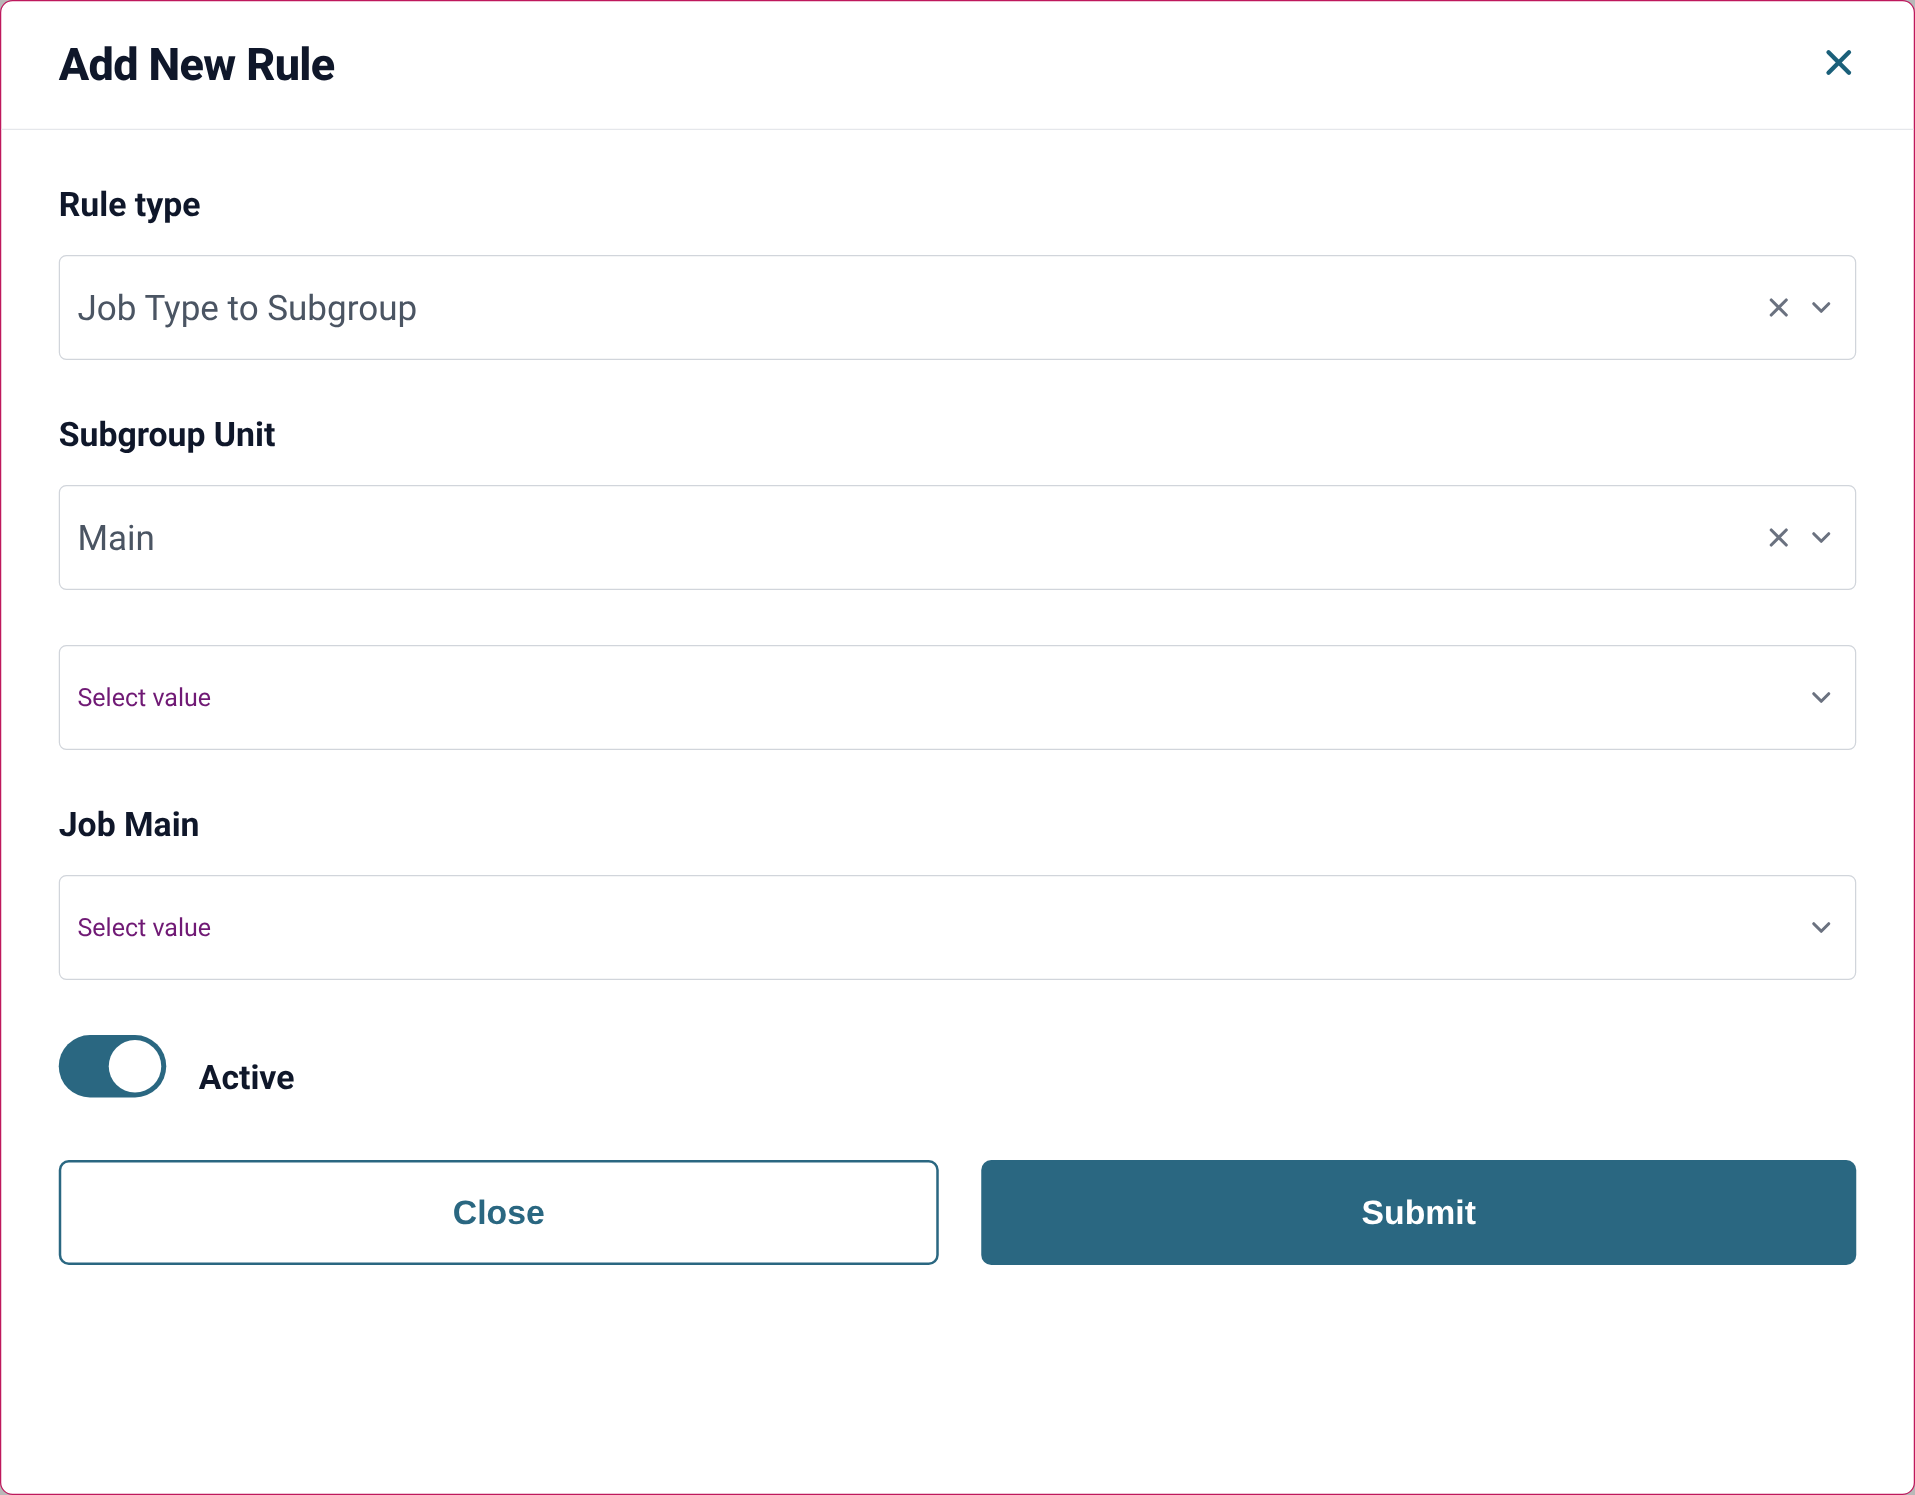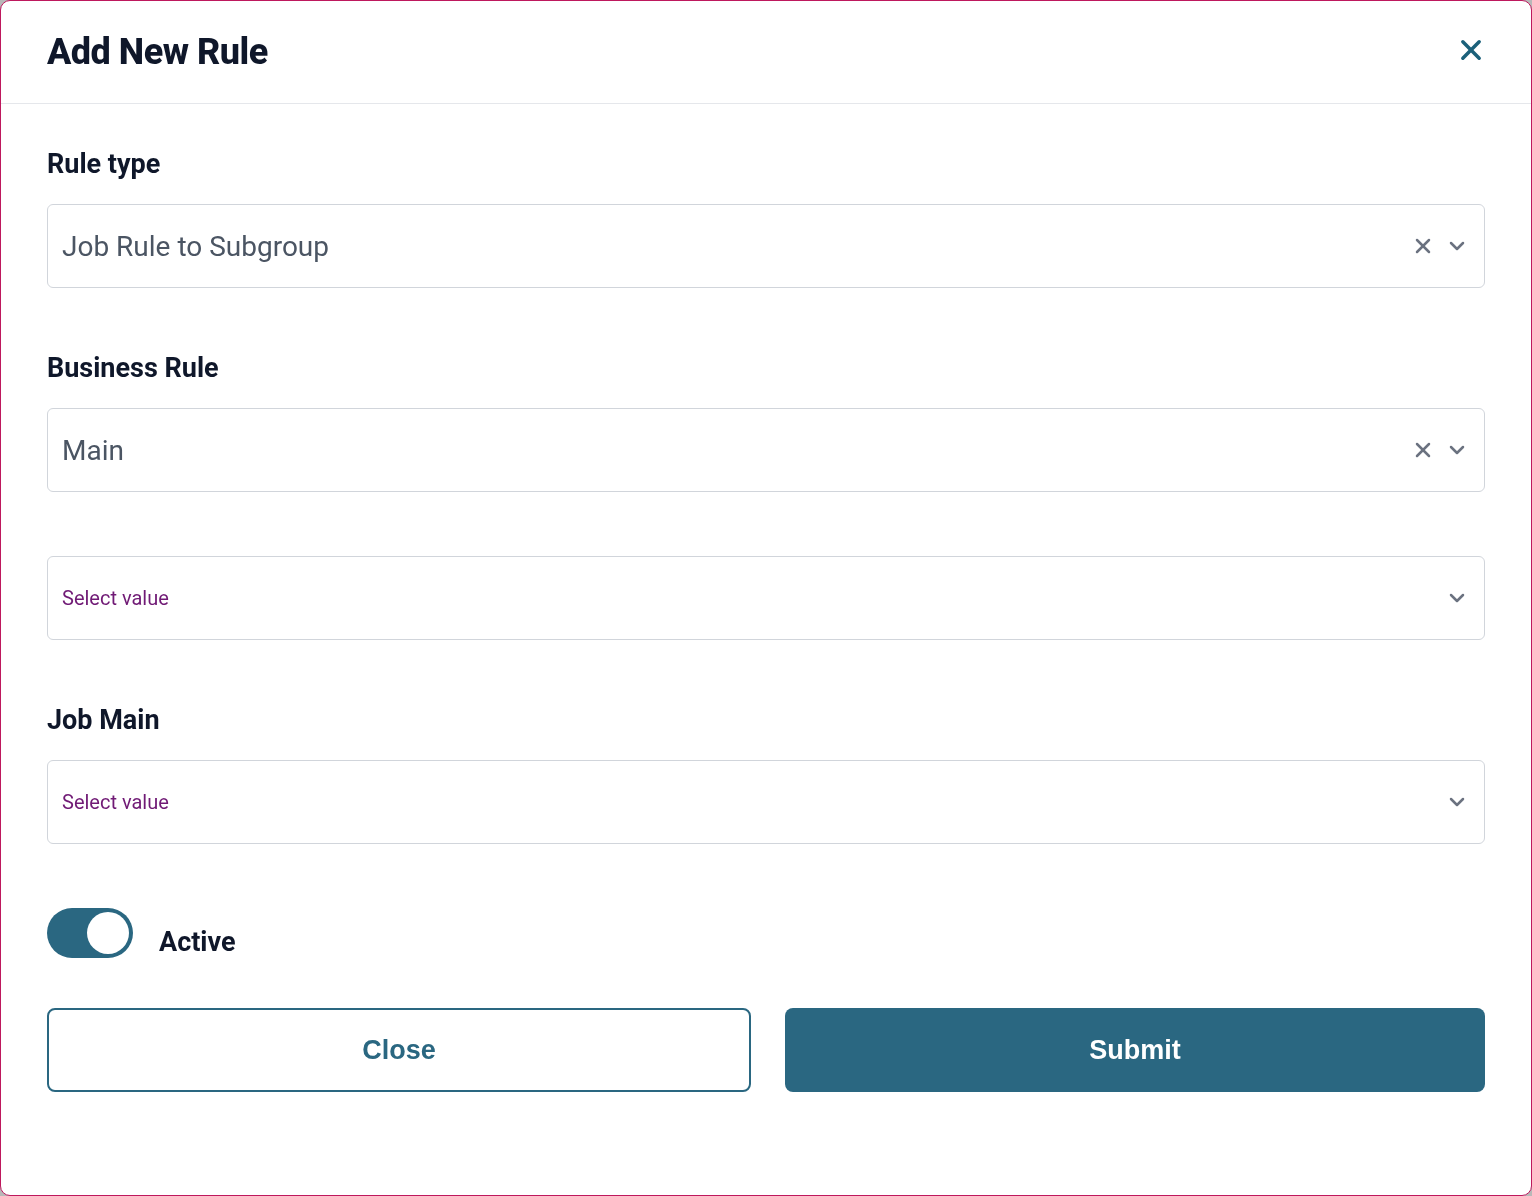--- a/index.html
+++ b/index.html
@@ -39,21 +39,21 @@
     color: #1b607a;
     font-size: 36px;
     font-weight: 800;
     cursor: pointer;
     line-height: 1;
   }
   .modal-body {
     padding: 44px 46px 40px 46px;
   }
   .form-group {
-    margin-bottom: 64px;
+    margin-bottom: 44px;
   }
   .form-label {
     font-size: 27px;
     font-weight: 700;
     color: #0f172a;
     margin-bottom: 24px;
     display: block;
   }
   .select-control {
     width: 100%;
@@ -164,39 +164,39 @@
         <line x1="19" y1="5" x2="5" y2="19"></line>
       </svg>
     </div>
   </div>
 
   <div class="modal-body">
 
     <div class="form-group">
       <label class="form-label">Rule type</label>
       <div class="select-control">
-        <span class="select-value">Job Rule to Subgroup</span>
+        <span class="select-value">Job Type to Subgroup</span>
         <div class="select-actions">
           <span class="clear-icon">
             <svg viewBox="0 0 24 24" fill="none" stroke-width="2.5" stroke-linecap="round">
               <line x1="6" y1="6" x2="18" y2="18"></line>
               <line x1="18" y1="6" x2="6" y2="18"></line>
             </svg>
           </span>
           <span class="chevron-icon">
             <svg viewBox="0 0 24 24" fill="none" stroke-width="2.5" stroke-linecap="round" stroke-linejoin="round">
               <polyline points="6 9 12 15 18 9"></polyline>
             </svg>
           </span>
         </div>
       </div>
     </div>
 
     <div class="form-group">
-      <label class="form-label">Business Rule</label>
+      <label class="form-label">Subgroup Unit</label>
       <div class="select-control">
         <span class="select-value">Main</span>
         <div class="select-actions">
           <span class="clear-icon">
             <svg viewBox="0 0 24 24" fill="none" stroke-width="2.5" stroke-linecap="round">
               <line x1="6" y1="6" x2="18" y2="18"></line>
               <line x1="18" y1="6" x2="6" y2="18"></line>
             </svg>
           </span>
           <span class="chevron-icon">

